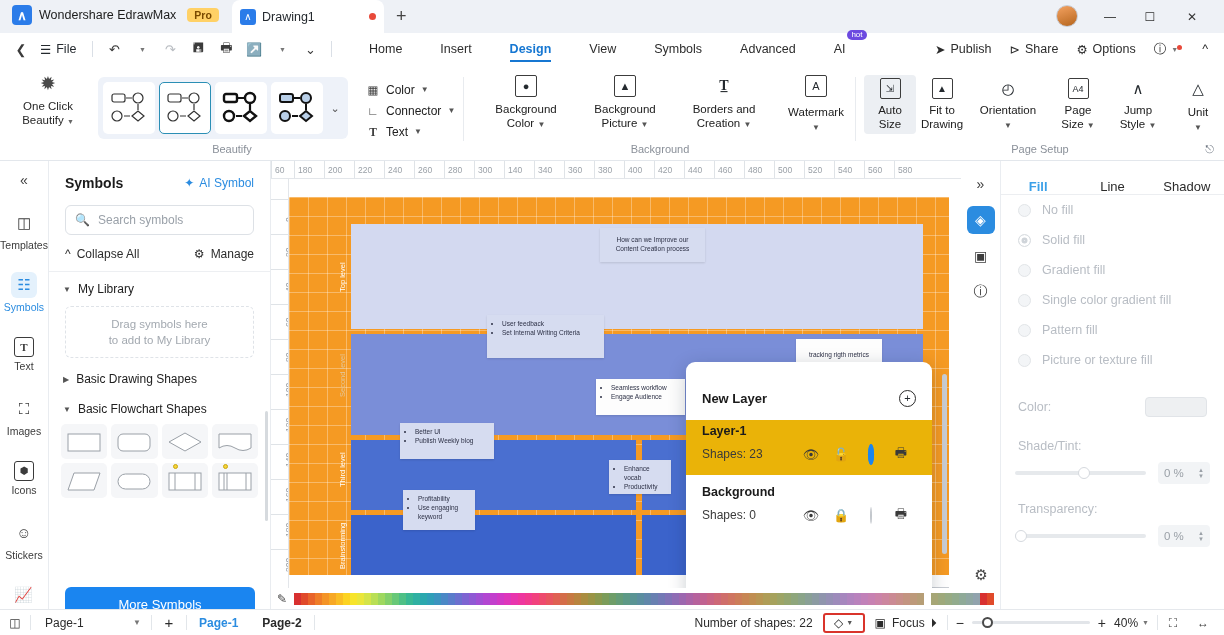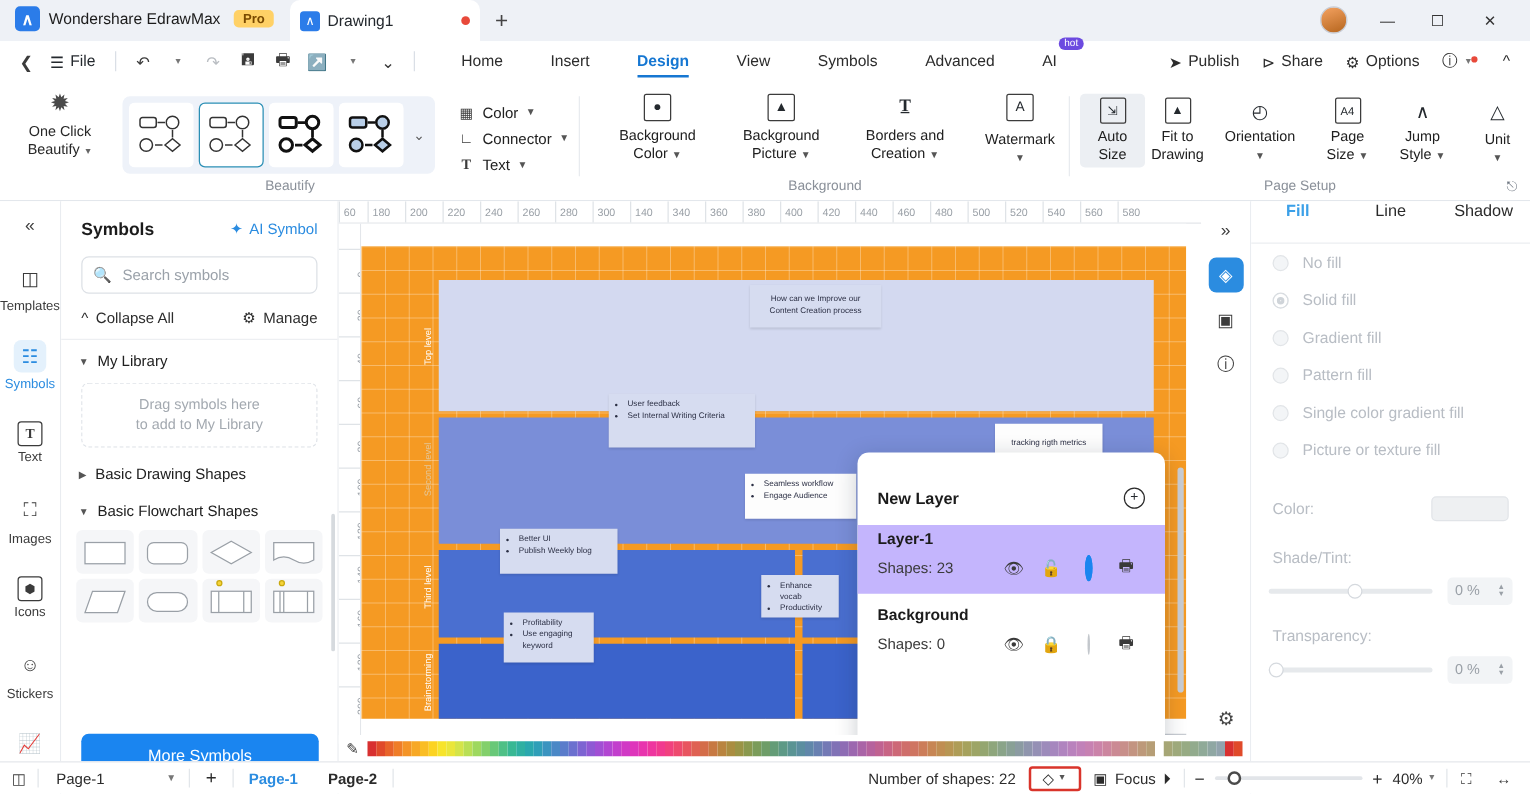--- a/index.html
+++ b/index.html
@@ -162,38 +162,38 @@
     background:#fff; border-radius:9px; box-shadow:0 4px 18px rgba(20,30,50,0.22);
     overflow:hidden;
   }
   .lp-head { height:36px; display:flex; align-items:center; justify-content:space-between; padding:0 16px; border-bottom:1px solid #eef0f3; }
   .lp-title { font-size:13.5px; font-weight:bold; color:#1b1b1b; }
   .lp-pin { font-size:13px; color:#2b2b2b; }
   .lp-new { height:44px; margin-top:14px; display:flex; align-items:center; justify-content:space-between; padding:0 16px; }
   .lp-new-label { font-size:13px; font-weight:bold; color:#1b1b1b; }
   .lp-plus { width:17px; height:17px; border-radius:50%; border:1.4px solid #2b2b2b; display:flex; align-items:center; justify-content:center; font-size:11px; }
   .lp-row { padding:4px 16px 10px 16px; }
-  .lp-row.sel { background:#c4b5fd; }
+  .lp-row.sel { background:#eab308; }
   .lp-name { font-size:12.5px; font-weight:bold; color:#1b1b1b; margin-bottom:5px; }
   .lp-line { display:flex; align-items:center; }
   .lp-shapes { font-size:12px; color:#3a3a3a; flex:1; }
   .lp-ic { width:30px; text-align:center; font-size:13px; color:#3a3a3a; }
   .radio-on { width:13px; height:13px; border-radius:50%; background:#1a85f0; border:3px solid #1a85f0; box-shadow:inset 0 0 0 2.5px #fff; margin:0 auto; }
   .radio-off { width:13px; height:13px; border-radius:50%; border:1.4px solid #c3c7cc; margin:0 auto; }
 
   
   .minirail { position:absolute; left:961px; top:161px; width:40px; height:474px; background:#fff; border-right:1px solid #eaedf1; }
   .mr-btn { width:28px; height:28px; margin:8px auto 0 auto; border-radius:6px; display:flex; align-items:center; justify-content:center; font-size:14px; color:#3d3d3d; }
   .mr-btn.collapse { margin-top:9px; }
   .mr-btn.active { background:#2b8ce0; color:#fff; }
   .mr-gear { position:absolute; left:6px; bottom:46px; width:28px; height:28px; display:flex; align-items:center; justify-content:center; font-size:15px; color:#444; }
 
   
   .rightpanel { position:absolute; left:1001px; top:161px; width:223px; height:474px; background:#fff; }
-  .rp-tabs { display:flex; height:34px; align-items:flex-start; border-bottom:1px solid #eceef1; }
+  .rp-tabs { display:flex; height:34px; align-items:flex-end; border-bottom:1px solid #eceef1; }
   .rp-tab { flex:1; text-align:center; font-size:13px; color:#2b2b2b; }
   .rp-tab.active { color:#3ba0e8; font-weight:bold; }
   .rp-opt { display:flex; align-items:center; gap:11px; padding:8px 0 8px 17px; }
   .rad { width:13px; height:13px; border-radius:50%; border:1.4px solid #e2e5e8; background:#f3f5f7; }
   .rad.on { border:1.4px solid #d8dce0; box-shadow:inset 0 0 0 2.5px #fff, inset 0 0 0 5px #cfd4d9; }
   .rp-opt .lb { font-size:12.5px; color:#b8bdc4; }
   .rp-field { padding:12px 17px 0 17px; }
   .rp-lab { font-size:12.5px; color:#b8bdc4; margin-bottom:9px; }
   .colorbox { width:62px; height:20px; background:#eef0f2; border:1px solid #e1e4e8; border-radius:4px; }
   .rp-colorrow { display:flex; align-items:center; justify-content:space-between; padding:0 17px; margin-top:4px; }
@@ -772,25 +772,25 @@
     <div class="rp-opt">
       <span class="rad on"></span>
       <span class="lb">Solid fill</span>
     </div>
     <div class="rp-opt">
       <span class="rad"></span>
       <span class="lb">Gradient fill</span>
     </div>
     <div class="rp-opt">
       <span class="rad"></span>
-      <span class="lb">Pattern fill</span>
+      <span class="lb">Single color gradient fill</span>
     </div>
     <div class="rp-opt">
       <span class="rad"></span>
-      <span class="lb">Single color gradient fill</span>
+      <span class="lb">Pattern fill</span>
     </div>
     <div class="rp-opt">
       <span class="rad"></span>
       <span class="lb">Picture or texture fill</span>
     </div>
 
     <div class="rp-colorrow" style="margin-top:22px">
       <span class="rp-lab" style="margin:0">Color:</span>
       <span class="colorbox"></span>
     </div>

